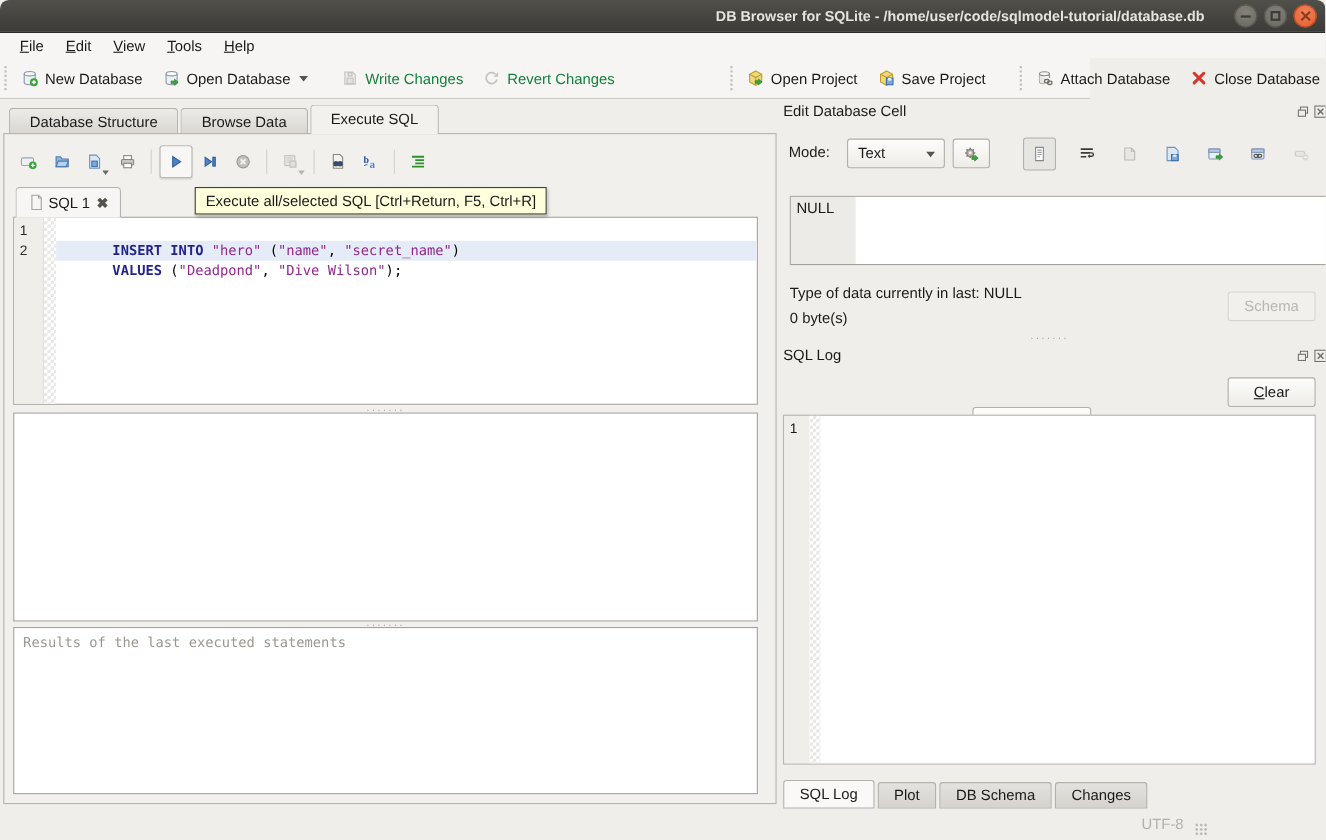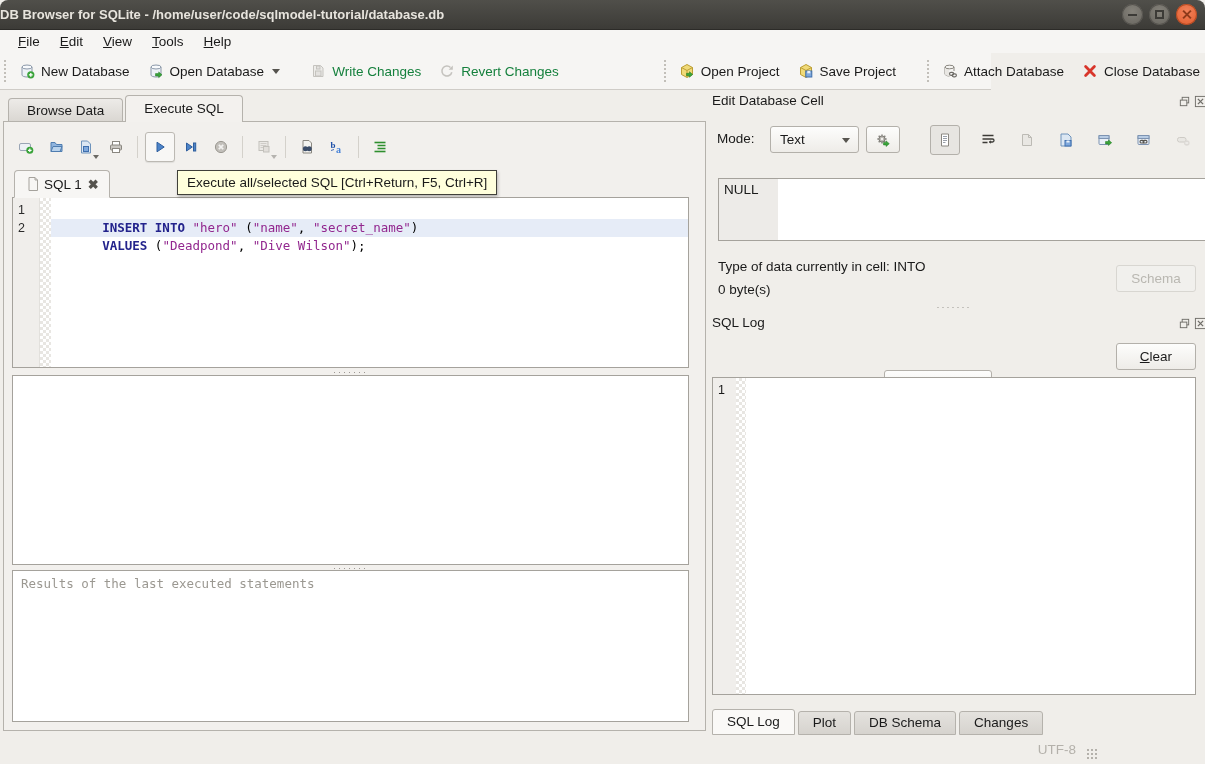--- a/index.html
+++ b/index.html
@@ -11,21 +11,21 @@
   .abs{position:absolute;}
   
   .titlebar{
     left:0;top:0;width:1205px;height:30px;
     background:linear-gradient(#504F4A,#3C3B37);
     border-radius:8px 8px 0 0;
     border-bottom:1px solid #2C2B28;box-sizing:border-box;
   }
   .titlebar .title{
     position:absolute;left:0;right:110px;top:0;height:30px;line-height:30px;
-    text-align:left;color:#E7E4DD;font-weight:bold;font-size:13px;
+    text-align:right;color:#E7E4DD;font-weight:bold;font-size:13px;
     white-space:nowrap;overflow:hidden;
   }
   .win-controls{position:absolute;right:8px;top:4px;display:flex;gap:6px;}
   .wbtn{width:21px;height:21px;border-radius:50%;position:relative;
     background:radial-gradient(circle at 50% 35%,#85827A,#66645E);
     box-shadow:inset 0 0 0 1px #55534E;}
   .wbtn.close{background:radial-gradient(circle at 50% 35%,#F2835B,#E05A2B);box-shadow:inset 0 0 0 1px #B34A22;}
   .wbtn .glyph{position:absolute;left:0;top:0;width:21px;height:21px;}
   .wbtn.min .glyph::after{content:"";position:absolute;left:6px;top:10px;width:9px;height:2px;background:#3C3B37;}
   .wbtn.max .glyph::after{content:"";position:absolute;left:6px;top:6px;width:7px;height:7px;border:2px solid #3C3B37;box-sizing:content-box;border-width:2px;width:5px;height:5px;}
@@ -235,20 +235,21 @@
     <span class="icon16">
         <svg viewBox="0 0 16 16">
           <path d="M3.6 3.6l8.8 8.8M12.4 3.6l-8.8 8.8" stroke="#D8352A" stroke-width="2.8" stroke-linecap="round"></path>
         </svg>
       </span>
     <span>Close Database</span>
   </div>
 </div>
 
 <div class="abs main-tabs">
+  <div class="mtab">Database Structure</div>
   <div class="mtab">Browse Data</div>
   <div class="mtab active">Execute SQL</div>
 </div>
 <div class="abs tab-frame"></div>
 
 <div class="abs ed-toolbar">
   <div class="ebtn">
       <span class="icon16">
         <svg viewBox="0 0 16 16">
           <rect x="1.5" y="4.5" width="11" height="7" rx="1.5" fill="#EDF1F6" stroke="#9AA5B5"></rect>
@@ -485,21 +486,21 @@
       </span>
     </div>
 
 </div>
 
 <div class="abs cell-box">
   <div class="cell-null-col">NULL</div>
   <div style="flex:1;background:#fff;"></div>
 </div>
 
-<div class="abs info-text" style="left:718px;top:259px;">Type of data currently in cell: INTO</div>
+<div class="abs info-text" style="left:718px;top:259px;">Type of data currently in last: NULL</div>
 <div class="abs info-text" style="left:718px;top:282px;">0 byte(s)</div>
 <div class="abs push-btn disabled" style="left:1116px;top:265px;width:80px;">Schema</div>
 
 <div class="abs h-split dock-split">
     <span class="dots">·······</span>
   </div>
 
 <div class="abs dock-title" style="left:712px;top:315px;">SQL Log</div>
 <div class="abs dock-btns" style="left:1178px;top:317px;">
   <span class="dock-btn">

